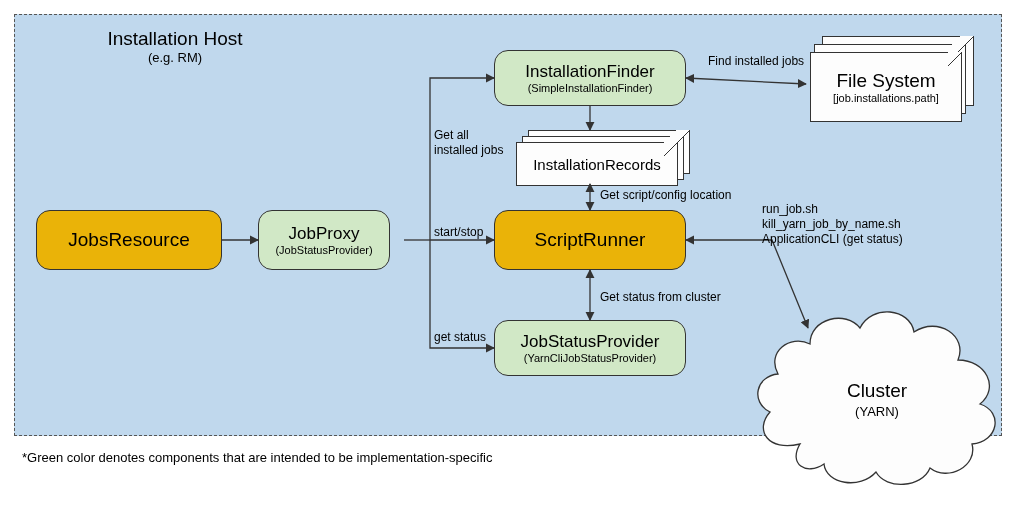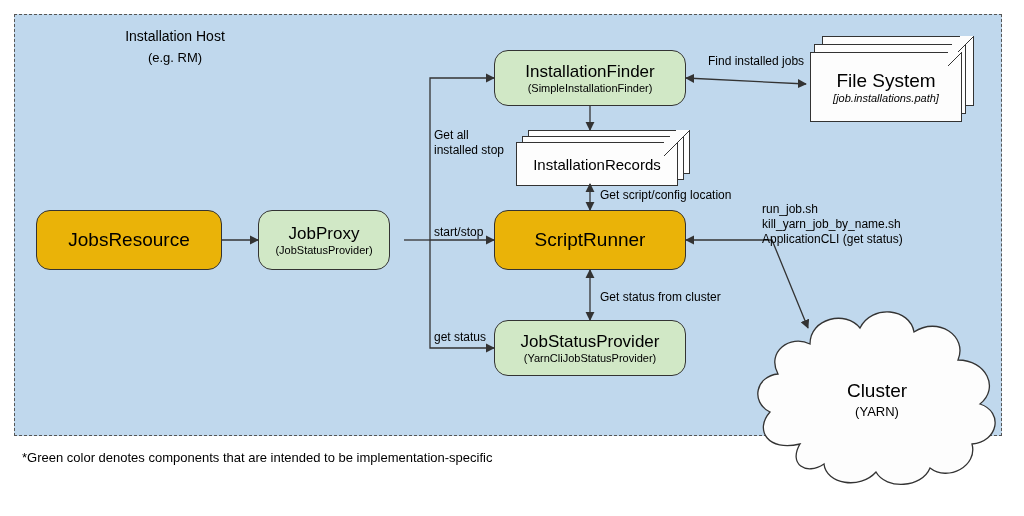--- a/index.html
+++ b/index.html
@@ -1,21 +1,21 @@
 <!DOCTYPE html>
 <html><head>
 <meta charset="utf-8">
 <style>
   html,body{margin:0;padding:0;background:#fff;font-family:Helvetica,Arial,sans-serif}
   .canvas{position:relative;width:1024px;height:516px}
   .host{
     position:absolute;left:14px;top:14px;width:986px;height:420px;
     background:#c0d8ed;border:1.5px dashed #555;
   }
-  .host-title{position:absolute;left:90px;top:28px;font-size:14px;text-align:center;width:170px}
+  .host-title{position:absolute;left:90px;top:28px;font-size:19px;text-align:center;width:170px}
   .host-sub  {position:absolute;left:90px;top:50px;font-size:13px;text-align:center;width:170px}
   .box{
     position:absolute;border:1px solid #333;border-radius:14px;
     display:flex;flex-direction:column;align-items:center;justify-content:center;
     padding:6px 0;box-sizing:border-box;text-align:center;
   }
   .green{background:#d1e8c6}
   .grey {background:#eab308}
   .lbl{font-size:17px}
   .lbl-lg{font-size:19px}
@@ -73,21 +73,21 @@
   <div class="box green" style="left:494px;top:320px;width:192px;height:56px">
     <div class="lbl">JobStatusProvider</div>
     <div class="sub">(YarnCliJobStatusProvider)</div>
   </div>
 
   <div class="docstack" style="left:806px;top:36px;width:172px;height:86px">
     <div class="docpage" style="left:16px;top:0;width:150px;height:68px"></div>
     <div class="docpage" style="left:8px;top:8px;width:150px;height:68px"></div>
     <div class="docpage" style="left:4px;top:16px;width:150px;height:68px;display:flex;flex-direction:column;align-items:center;justify-content:center">
       <span class="lbl-lg">File System</span>
-      <span class="sub" style="font-style:italic">[job.installations.path]</span>
+      <span class="sub" style="">[job.installations.path]</span>
     </div>
   </div>
 
   <div class="cloud" style="left:748px;top:284px;width:258px;height:206px">
     <svg width="258" height="206" viewBox="0 0 258 206">
       <path d="M52 160
                C20 168 6 146 22 128
                C2 118 8 92 30 90
                C18 68 42 50 62 60
                C62 34 98 26 112 44
@@ -126,21 +126,21 @@
     <line x1="590" y1="184" x2="590" y2="210" stroke="#333" stroke-width="1.3" marker-start="url(#ah)" marker-end="url(#ah)"></line>
 
     <line x1="590" y1="320" x2="590" y2="270" stroke="#333" stroke-width="1.3" marker-start="url(#ah)" marker-end="url(#ah)"></line>
 
     <line x1="686" y1="78" x2="806" y2="84" stroke="#333" stroke-width="1.3" marker-start="url(#ah)" marker-end="url(#ah)"></line>
 
     <path d="M686 240 L772 240 L808 328" fill="none" stroke="#333" stroke-width="1.3" marker-start="url(#ah)" marker-end="url(#ah)"></path>
   </svg>
 
   <div class="edge-text" style="left:434px;top:128px;white-space:pre">Get all
-installed stop</div>
+installed jobs</div>
   <div class="edge-text" style="left:434px;top:225px">start/stop</div>
   <div class="edge-text" style="left:434px;top:330px">get status</div>
   <div class="edge-text" style="left:708px;top:54px">Find installed jobs</div>
   <div class="edge-text" style="left:600px;top:188px">Get script/config location</div>
   <div class="edge-text" style="left:600px;top:290px">Get status from cluster</div>
   <div class="edge-text" style="left:762px;top:202px;white-space:pre">run_job.sh
 kill_yarn_job_by_name.sh
 ApplicationCLI (get status)</div>
 
   <div class="footnote">*Green color denotes components that are intended to be implementation-specific</div>

